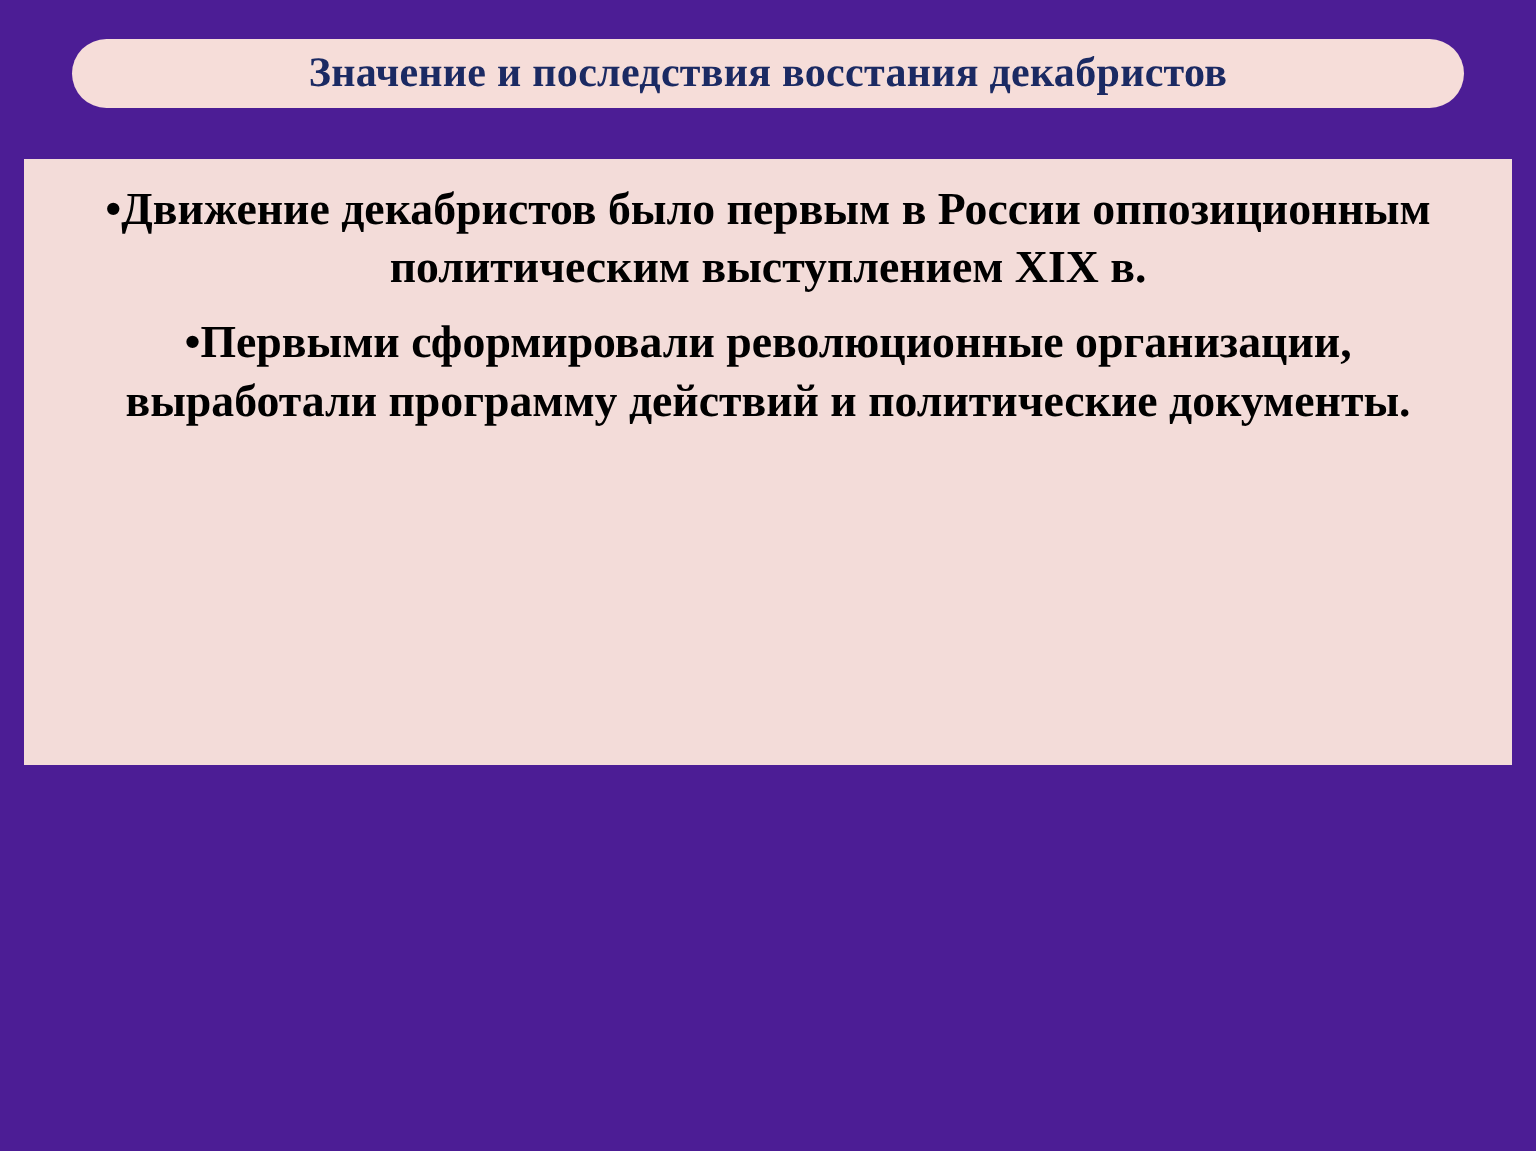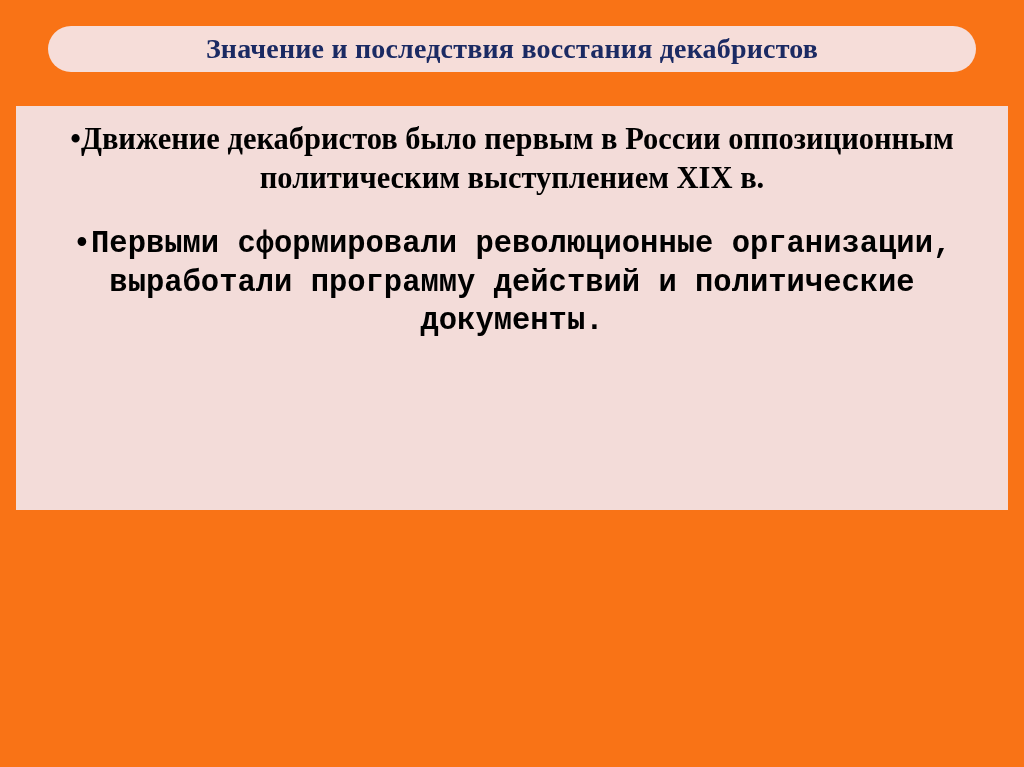--- a/index.html
+++ b/index.html
@@ -10,21 +10,21 @@
   body {
     width: 1024px;
     height: 767px;
     font-family: "Liberation Serif", serif;
     overflow: hidden;
   }
   .slide {
     position: relative;
     width: 1024px;
     height: 767px;
-    background: #f97316;
+    background: #4c1d95;
   }
   .title-bar {
     position: absolute;
     left: 48px;
     top: 26px;
     width: 928px;
     height: 46px;
     background: #f6ddd9;
     border-radius: 23px;
     display: flex;
@@ -45,35 +45,33 @@
     left: 16px;
     top: 106px;
     width: 992px;
     height: 404px;
     background: #f3dcd9;
     box-sizing: border-box;
     padding: 14px 22px 0 22px;
     display: flex;
     flex-direction: column;
     align-items: center;
-    gap: 28px;
   }
   .para {
     font-family: "Liberation Serif", serif;
     font-weight: bold;
     font-size: 30.5px;
     line-height: 1.265;
     color: #000000;
     text-align: center;
     margin: 0;
     width: 100%;
   }
   .para + .para {
-    margin-top: 0px;
-    font-family: Liberation Mono, monospace;
+    margin-top: 12px;
   }
 </style>
 </head>
 <body>
 
 <div class="slide">
 
   <div class="title-bar">
     <div class="title-text">Значение и последствия восстания декабристов</div>
   </div>

